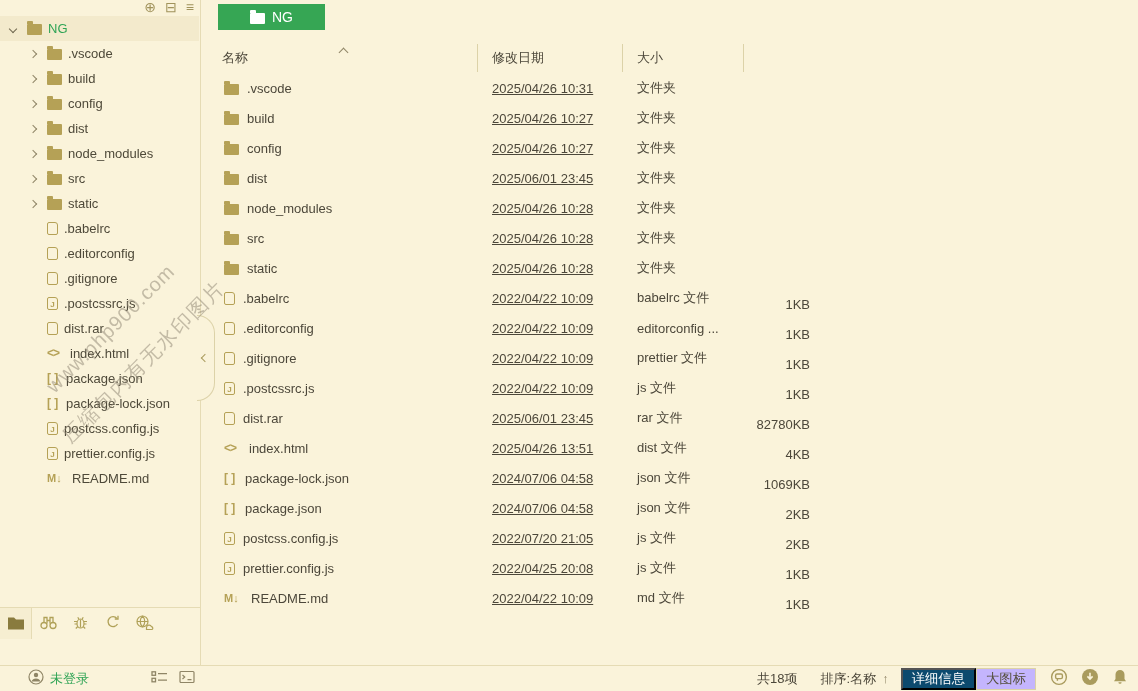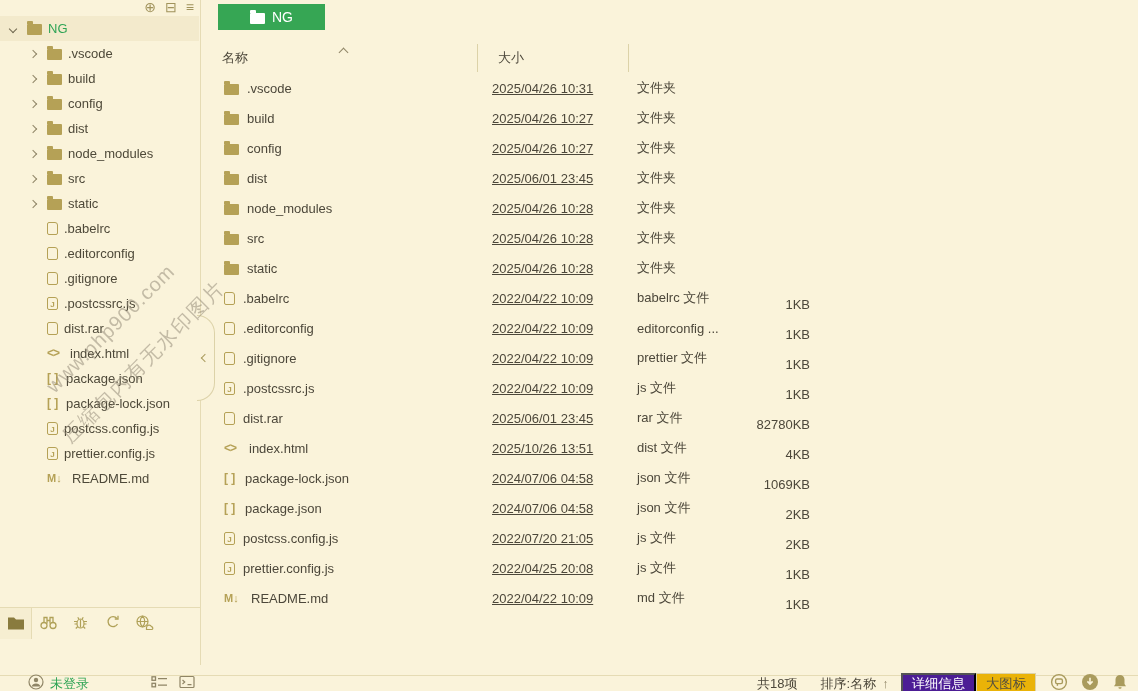--- a/index.html
+++ b/index.html
@@ -56,50 +56,50 @@
                      background:#faf3da; border:1px solid #dcd2a8; border-left:none;
                      border-radius:0 44px 44px 0; display:flex; align-items:center;
                      justify-content:center; }
   .collapse-handle::before { content:""; width:5px; height:5px; margin-left:-2px;
                      border:solid #a99b5d; border-width:0 0 1.5px 1.5px; transform:rotate(45deg); }
   
   .maintab { position:absolute; left:218px; top:4px; width:107px; height:26px;
              background:#36a654; color:#fff; display:flex; align-items:center;
              justify-content:center; gap:7px; font-size:14px; }
   .thead { position:absolute; left:201px; top:44px; right:14px; height:28px;
-           display:grid; grid-template-columns:277px 145px 121px 81px 1fr;gap:6px; }
+           display:grid; grid-template-columns:277px 145px 121px 81px 1fr; }
   .thead .cell { display:flex; align-items:center; border-right:1px solid #dcd2a8;
                  padding-left:14px; position:relative; color:#4c473a; }
   .thead .cell.first { padding-left:21px; }
   .thead .filler { border-right:none; }
   .sort-caret { position:absolute; left:139px; top:5px; width:7px; height:7px;
                 border:solid #8f8566; border-width:1.5px 0 0 1.5px; transform:rotate(45deg); }
   .tbody { position:absolute; left:201px; top:73px; right:0; }
   .trow { height:30px; display:grid; grid-template-columns:277px 145px 121px 81px 1fr;
           align-items:center; }
   .c-name { display:flex; align-items:center; gap:8px; padding-left:23px; white-space:nowrap; }
   .c-date { padding-left:14px;text-decoration:underline; } .c-type { padding-left:14px; white-space:nowrap; }
   .c-size { text-align:right; padding-right:15px;margin-top:12px; }
   
   .wm { position:absolute; left:-62px; top:310px; width:380px; text-align:center;
         transform:rotate(-45deg); color:rgba(150,140,122,.55); pointer-events:none; }
   .wm .l1 { font-size:20px; letter-spacing:1px; }
   .wm .l2 { font-size:20px; margin-top:22px; letter-spacing:2px; white-space:nowrap; }
   
-  .statusbar { position:absolute; left:0; bottom:0; width:100%; height:16px;
+  .statusbar { position:absolute; left:0; bottom:0; width:100%; height:26px;
                border-top:1px solid #e5dbb4; display:flex; align-items:center; }
   .sb-user { display:flex; align-items:center; gap:6px; margin-left:28px; color:#2fa455; }
   .sb-tools { display:flex; align-items:center; gap:11px; margin-left:62px; }
   .sb-right { margin-left:auto; display:flex; align-items:center; margin-right:10px; }
   .sb-count { margin-right:23px; }
   .sb-sort  { margin-right:6px; }
   .sb-arrow { color:#8f8566; margin-right:12px; }
   .vbtn { height:22px; padding:0 9px; display:flex; align-items:center; cursor:default; }
-  .vbtn.active { background:#4c1d95; color:#fff; }
-  .vbtn.plain  { background:#eab308; border:1px solid #dbd1a7; color:#56503e; }
+  .vbtn.active { background:#0c4a6e; color:#fff; }
+  .vbtn.plain  { background:#c4b5fd; border:1px solid #dbd1a7; color:#56503e; }
   .sb-icons { display:flex; align-items:center; gap:13px; margin-left:14px; }
 </style>
 </head>
 <body>
 
 <div class="screen">
 
   <aside class="sidebar">
     <div class="side-icons">
       <span>⊕</span>
@@ -278,20 +278,23 @@
       <span class="ic ic-folder wht"></span>
       <span>NG</span>
     </div>
 
     <div class="thead">
       <div class="cell first">
         <span>名称</span>
         <span class="sort-caret"></span>
       </div>
       <div class="cell">
+        <span>修改日期</span>
+      </div>
+      <div class="cell">
         <span>大小</span>
       </div>
       <div class="cell filler"></div>
     </div>
 
     <div class="tbody">
 
         <div class="trow">
           <div class="c-name">
             <span class="ic ic-folder"></span>
@@ -422,21 +425,21 @@
           <div class="c-type">rar 文件</div>
           <div class="c-size">82780KB</div>
           <div></div>
         </div>
 
         <div class="trow">
           <div class="c-name">
             <span class="ic ic-html"></span>
             <span>index.html</span>
           </div>
-          <div class="c-date">2025/10/26 13:51</div>
+          <div class="c-date">2025/04/26 13:51</div>
           <div class="c-type">dist 文件</div>
           <div class="c-size">4KB</div>
           <div></div>
         </div>
 
         <div class="trow">
           <div class="c-name">
             <span class="ic ic-json"></span>
             <span>package-lock.json</span>
           </div>

